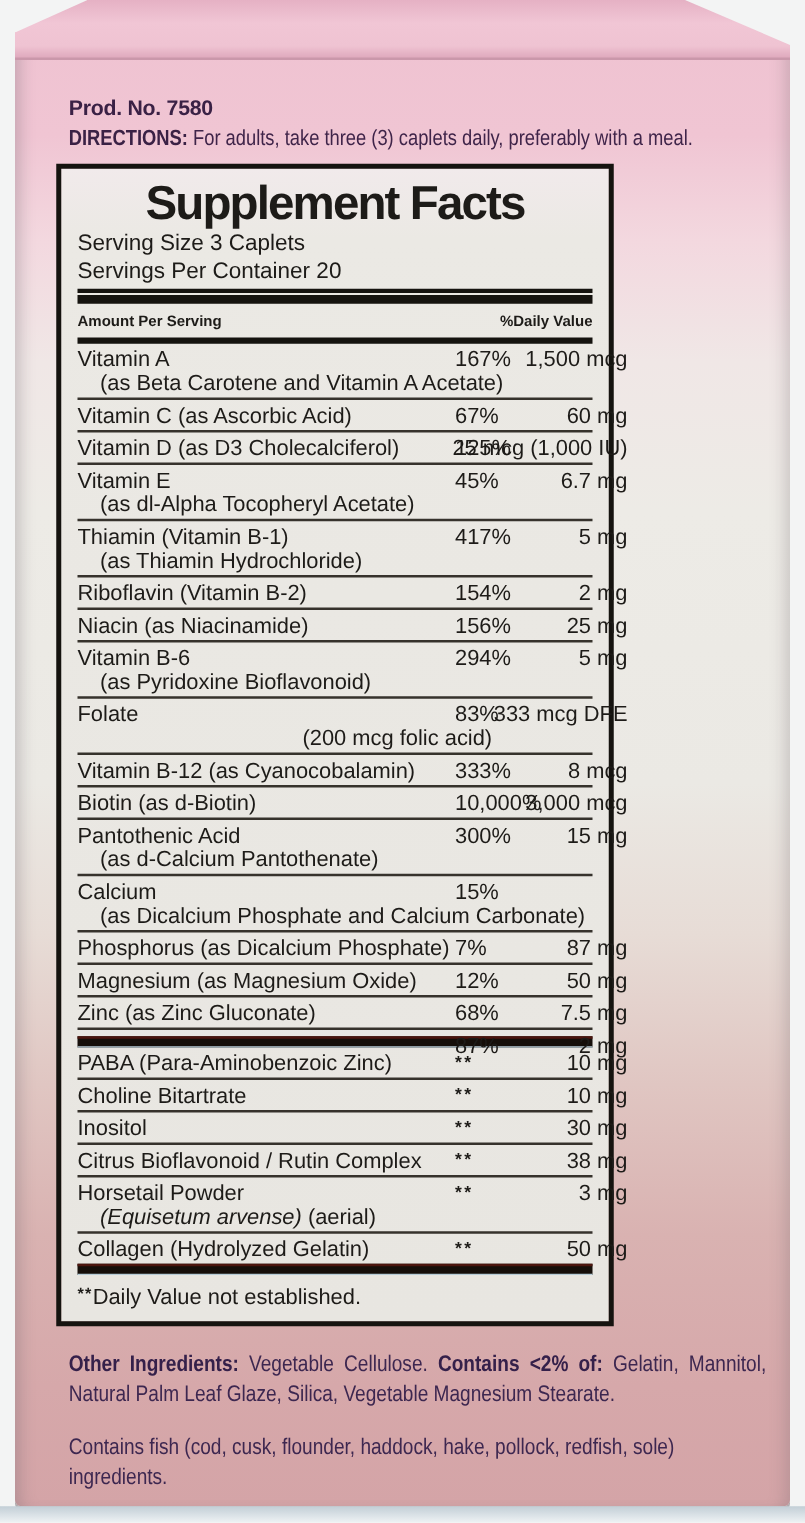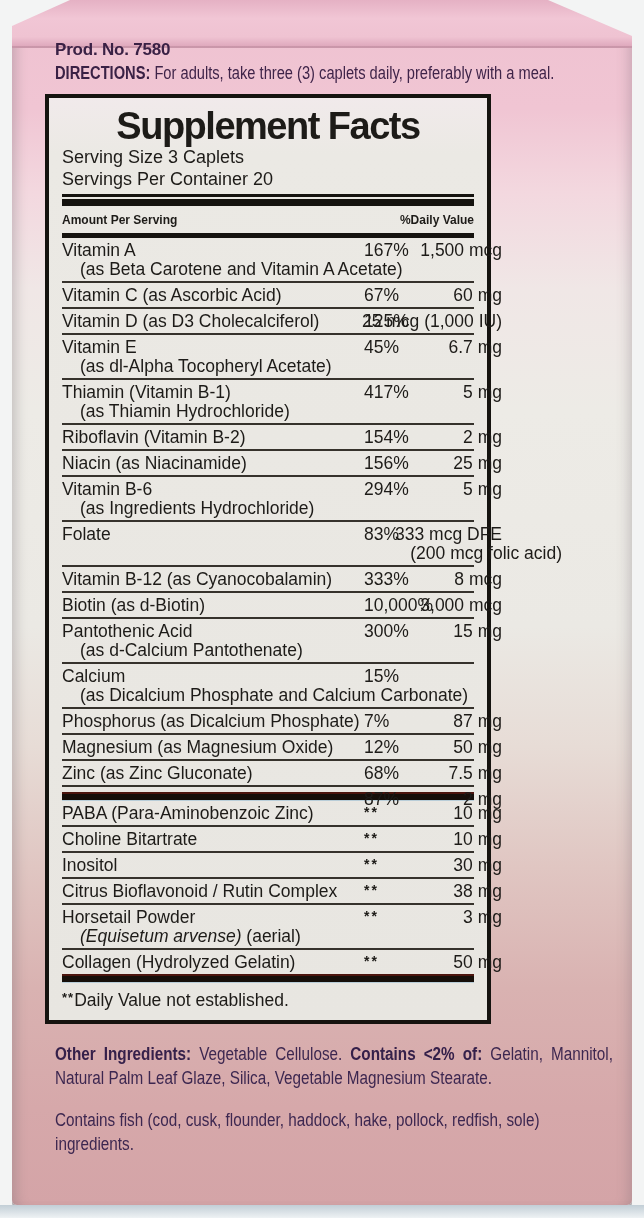--- a/index.html
+++ b/index.html
@@ -23,21 +23,21 @@
   }
   .flap {
     position:absolute; top:0; left:0; right:0; height:46px;
     background:linear-gradient(180deg,#e5b1c4 0%, #f1c6d5 40%, #efc3d2 80%, #dfa9bd 100%);
     border-bottom:2px solid rgba(150,100,120,.35);
   }
   .corner-cut { position:absolute; top:0; background:#f3f4f4; }
   .corner-cut.left  { left:0;  width:58px; height:26px; clip-path:polygon(0 0,100% 0,0 100%); }
   .corner-cut.right { right:0; width:84px; height:36px; clip-path:polygon(0 0,100% 0,100% 100%); }
 
-  .content { position:relative; padding-top:34px; }
+  .content { position:relative; padding-top:71px; }
 
   .prod-no {
     margin:6px 0 2px 43px; font-weight:bold; font-size:17px; line-height:20px;
     color:#3a2145; letter-spacing:-0.2px;
   }
   .directions {
     margin:2px 0 0 43px; width:666px; transform:scaleX(0.838);
     transform-origin:left top; font-size:17.5px; line-height:22px; color:#3f2449;
   }
   .directions b { color:#3a2145; }
@@ -62,21 +62,21 @@
   .header-row .dvh { position:absolute; right:0; top:4px; }
   .mid-bar { height:5px; background:#15130f; }
 
   .rows .row { position:relative; padding:3px 0 2px; font-size:17.5px; line-height:19px; }
   .rows .row + .row { border-top:2px solid #36322c; }
   .row .amount { position:absolute; left:260px; top:3px; width:180px; text-align:right; }
   .row .dv { position:absolute; right:0; top:3px; width:110px; text-align:left; }
   .row .dv.stars { font-size:14px; font-weight:bold; letter-spacing:2px; top:2px; }
   .row .sub { padding-left:18px; }
   .row .sub em { font-style:italic; }
-  .row .amount-sub { margin-left:180px; width:320px; text-align:right; }
+  .row .amount-sub { margin-left:180px; width:320px; text-align:left; }
 
   .thick-bar { height:6px; background:#160f0a;
     border-top:2px solid #4c150e; border-bottom:1px solid #b8cdd8; }
 
   .footnote { padding:5px 0 2px; font-size:17.5px; line-height:20px; }
   .fn-stars { font-size:13px; vertical-align:4px; font-weight:bold; letter-spacing:1px; }
 
   
   .bottom-text { margin:14px 0 0 43px; color:#3d2750; }
   .para { width:658px; transform:scaleX(0.848); transform-origin:left top;
@@ -147,21 +147,21 @@
   </div>
           <div class="row">
     <span class="name">Niacin (as Niacinamide)</span>
     <span class="amount">25 mg</span>
     <span class="dv">156%</span>
   </div>
           <div class="row">
     <span class="name">Vitamin B-6</span>
     <span class="amount">5 mg</span>
     <span class="dv">294%</span>
-  <div class="sub">(as Ingredients Hydrochloride)</div></div>
+  <div class="sub">(as Pyridoxine Bioflavonoid)</div></div>
           <div class="row">
     <span class="name">Folate</span>
     <span class="amount">333 mcg DFE</span>
     <span class="dv">83%</span>
   <div class="amount-sub">(200 mcg folic acid)</div></div>
           <div class="row">
     <span class="name">Vitamin B-12 (as Cyanocobalamin)</span>
     <span class="amount">8 mcg</span>
     <span class="dv">333%</span>
   </div>

